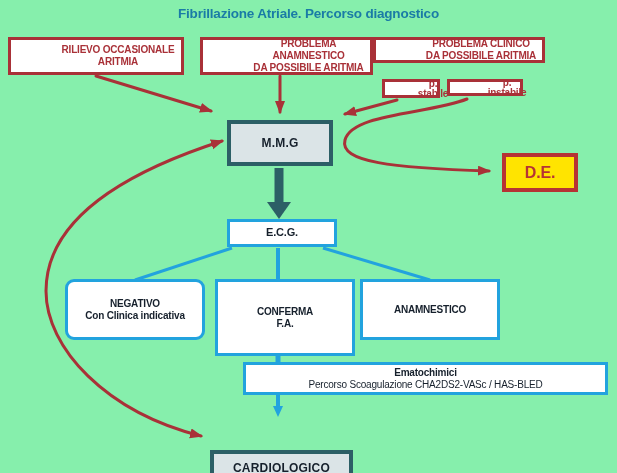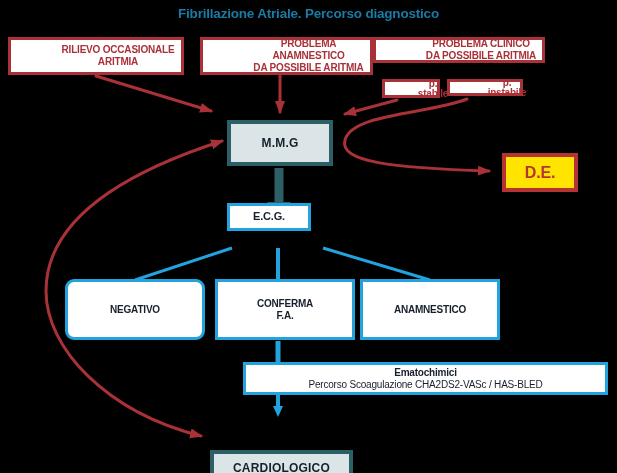--- a/index.html
+++ b/index.html
@@ -1,17 +1,17 @@
 <!DOCTYPE html>
 <html style="--title: #1A7BA6; --dark-red: #A93138; --de-red: #B63334; --cyan: #22A3DE; --teal: #2C5F66; --navy: #16202C; --node-fill: #DBE4E7; --de-yellow: #FFE400;"><head>
 <meta charset="utf-8">
 <style>
   html,body{margin:0;padding:0;background:#ffffff;}
   .canvas{
-    position:relative;width:617px;height:473px;background:#000000;
+    position:relative;width:617px;height:473px;background:#86efac;
     font-family:"Liberation Sans", sans-serif;overflow:hidden;
   }
   .title{
     position:absolute;left:0;right:0;top:6px;text-align:center;
     font-weight:bold;font-size:13.5px;letter-spacing:-0.2px;
     color:var(--title,#1A7BA6);
   }
   .wires{position:absolute;left:0;top:0;width:617px;height:473px;pointer-events:none;}
   .node{
     position:absolute;box-sizing:border-box;display:flex;flex-direction:column;
@@ -94,29 +94,30 @@
   </div>
 
   <div class="node teal-node" style="left:227px;top:120px;width:106px;height:46px;">
     <span>M.M.G</span>
   </div>
 
   <div class="node de-node" style="left:502px;top:153px;width:76px;height:39px;">
     <span>D.E.</span>
   </div>
 
-  <div class="node cyan-node" style="left:227px;top:203px;width:84px;height:28px;font-size:11px;">
+  <div class="node cyan-node" style="left:227px;top:219px;width:110px;height:28px;font-size:11px;">
     <span>E.C.G.</span>
   </div>
 
   <div class="node cyan-node" style="left:65px;top:279px;width:140px;height:61px;border-radius:9px;">
     <span>NEGATIVO</span>
+    <span>Con Clinica indicativa</span>
   </div>
 
-  <div class="node cyan-node" style="left:215px;top:279px;width:140px;height:61px;">
+  <div class="node cyan-node" style="left:215px;top:279px;width:140px;height:77px;">
     <span>CONFERMA</span>
     <span>F.A.</span>
   </div>
 
   <div class="node cyan-node" style="left:360px;top:279px;width:140px;height:61px;">
     <span>ANAMNESTICO</span>
   </div>
 
   <div class="node cyan-node" style="left:243px;top:362px;width:365px;height:33px;text-align:right;">
     <span>Ematochimici</span>

